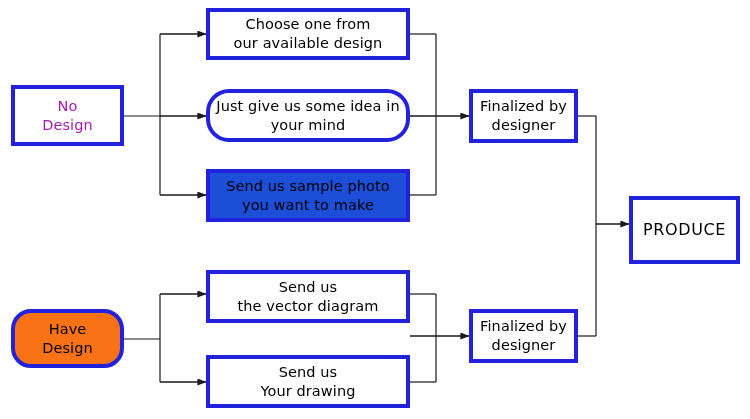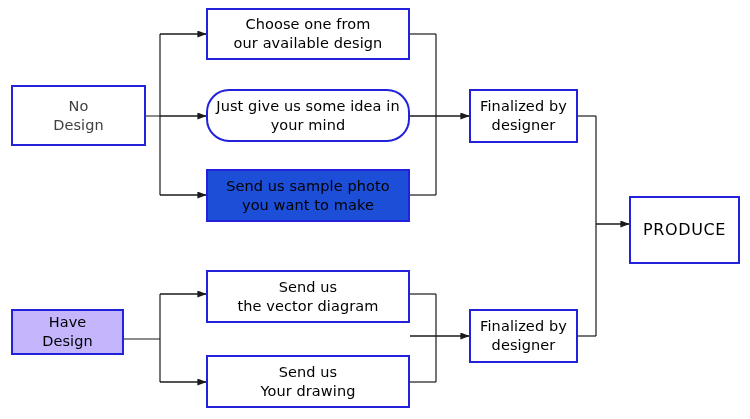--- a/index.html
+++ b/index.html
@@ -23,21 +23,21 @@
     left: 0;
     top: 0;
     width: 750px;
     height: 419px;
     pointer-events: none;
   }
   .node {
     position: absolute;
     box-sizing: border-box;
     background: #ffffff;
-    border: 2px solid #a21caf;
+    border: 4px solid #a21caf;
     display: flex;
     align-items: center;
     justify-content: center;
     text-align: center;
     color: #000000;
     font-size: 14.5px;
     line-height: 1.28;
     letter-spacing: 0.1px;
     white-space: pre-line;
     padding: 0 4px;
@@ -77,38 +77,38 @@
         <polyline points="160,294 206,294" fill="none" stroke="#1a1a1a" stroke-width="1.6" stroke-linecap="butt" stroke-linejoin="miter" marker-end="url(#arrowhead)"></polyline>
         <polyline points="160,382 206,382" fill="none" stroke="#1a1a1a" stroke-width="1.6" stroke-linecap="butt" stroke-linejoin="miter" marker-end="url(#arrowhead)"></polyline>
         <polyline points="410,294 436,294" fill="none" stroke="#1a1a1a" stroke-width="1.2" stroke-linecap="butt" stroke-linejoin="miter"></polyline>
         <polyline points="410,382 436,382" fill="none" stroke="#1a1a1a" stroke-width="1.2" stroke-linecap="butt" stroke-linejoin="miter"></polyline>
         <polyline points="436,294 436,382" fill="none" stroke="#1a1a1a" stroke-width="1.2" stroke-linecap="butt" stroke-linejoin="miter"></polyline>
         <polyline points="410,336 469,336" fill="none" stroke="#1a1a1a" stroke-width="1.6" stroke-linecap="butt" stroke-linejoin="miter" marker-end="url(#arrowhead)"></polyline>
         <polyline points="578,336 596,336" fill="none" stroke="#1a1a1a" stroke-width="1.2" stroke-linecap="butt" stroke-linejoin="miter"></polyline>
       </g>
   </svg>
 
-  <div class="node" style="left: 11px; top: 85px; width: 135px; height: 61px; border-color: rgb(34, 34, 221); background: rgb(255, 255, 255); color: #404040;">No
+  <div class="node" style="left: 11px; top: 85px; width: 113px; height: 61px; border-color: rgb(34, 34, 221); background: rgb(255, 255, 255); color: #a21caf;">No
 Design</div>
 
   <div class="node wide" style="left: 206px; top: 8px; width: 204px; height: 52px; border-color: rgb(34, 34, 221); background: rgb(255, 255, 255); color: rgb(0, 0, 0);">Choose one from
 our available design</div>
 
   <div class="node wide" style="left: 206px; top: 89px; width: 204px; height: 53px; border-color: rgb(34, 34, 221); background: rgb(255, 255, 255); color: rgb(0, 0, 0); border-radius: 23px;">Just give us some idea in
 your mind</div>
 
   <div class="node wide" style="left: 206px; top: 169px; width: 204px; height: 53px; border-color: rgb(34, 34, 221); background: #1d4ed8; color: rgb(0, 0, 0);">Send us sample photo
 you want to make</div>
 
   <div class="node" style="left: 469px; top: 89px; width: 109px; height: 54px; border-color: rgb(34, 34, 221); background: rgb(255, 255, 255); color: rgb(0, 0, 0);">Finalized by
 designer</div>
 
   <div class="node produce" style="left: 629px; top: 196px; width: 111px; height: 68px; border-color: rgb(34, 34, 221); background: rgb(255, 255, 255); color: rgb(0, 0, 0);">PRODUCE</div>
 
-  <div class="node" style="left: 11px; top: 309px; width: 113px; height: 46px; border-color: rgb(34, 34, 221); background: #c4b5fd; color: rgb(0, 0, 0);">Have
+  <div class="node" style="left: 11px; top: 309px; width: 113px; height: 59px; border-color: rgb(34, 34, 221); background: #f97316; color: rgb(0, 0, 0); border-radius: 20px;">Have
 Design</div>
 
   <div class="node wide" style="left: 206px; top: 270px; width: 204px; height: 53px; border-color: rgb(34, 34, 221); background: rgb(255, 255, 255); color: rgb(0, 0, 0);">Send us
 the vector diagram</div>
 
   <div class="node wide" style="left: 206px; top: 355px; width: 204px; height: 53px; border-color: rgb(34, 34, 221); background: rgb(255, 255, 255); color: rgb(0, 0, 0);">Send us
 Your drawing</div>
 
   <div class="node" style="left: 469px; top: 309px; width: 109px; height: 54px; border-color: rgb(34, 34, 221); background: rgb(255, 255, 255); color: rgb(0, 0, 0);">Finalized by
 designer</div>

